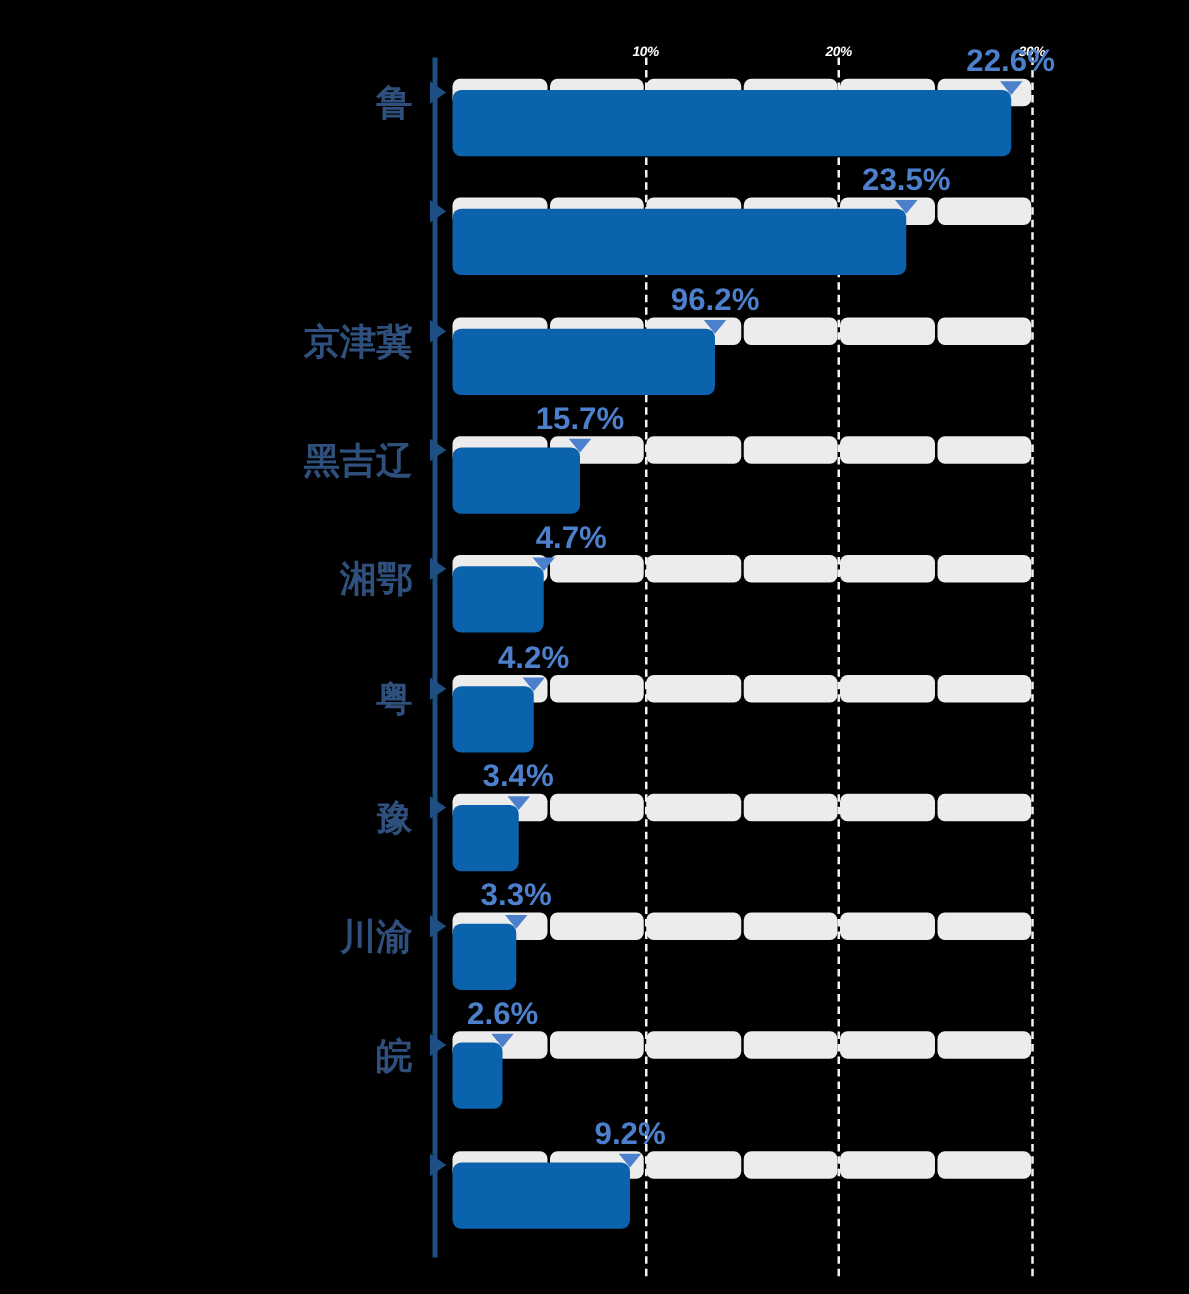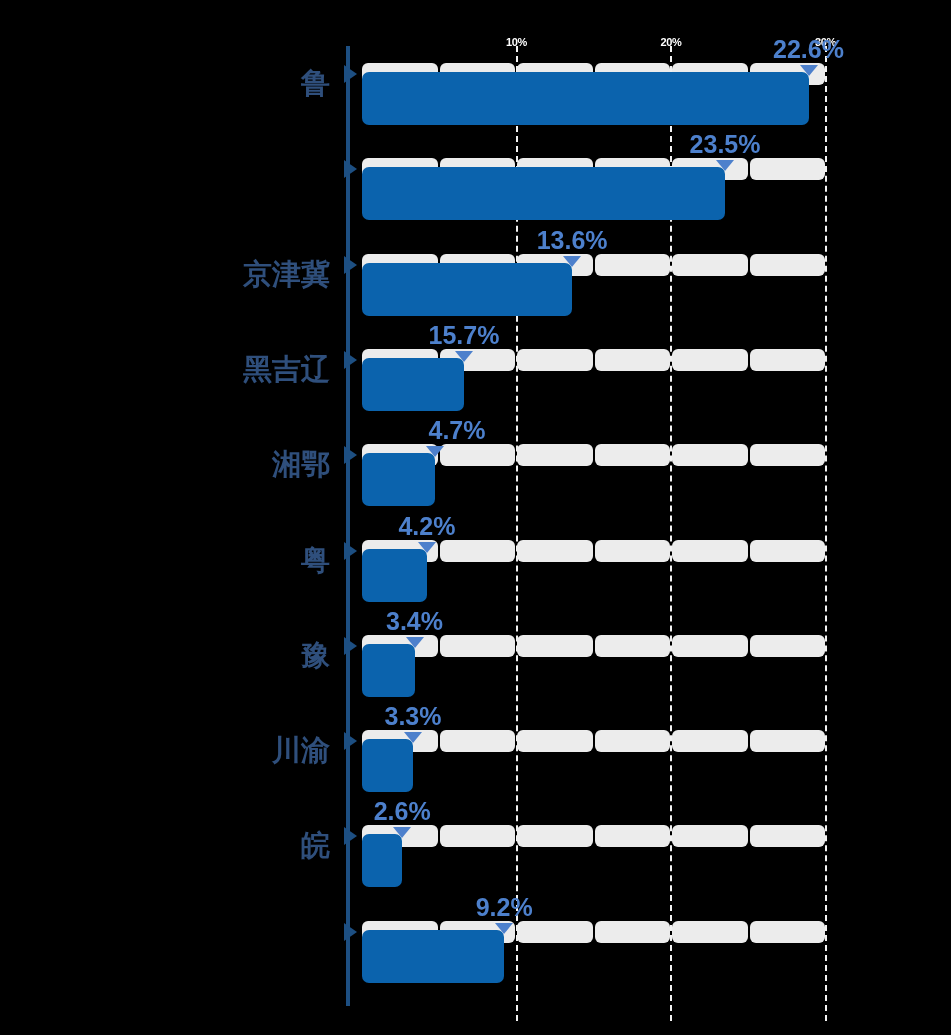--- a/index.html
+++ b/index.html
@@ -20,20 +20,21 @@
     height: 1035px;
     background: #000000;
   }
 
   
   .gridlines {
     position: absolute;
     left: 0; top: 0;
     width: 951px; height: 1035px;
     pointer-events: none;
+    font-style: italic;
   }
   .gridline {
     position: absolute;
     top: 46px;
     width: 0;
     height: 975px;
     border-left: 2px dashed #f2f2f2;
   }
   .gridline-label {
     position: absolute;
@@ -170,21 +171,21 @@
         <div class="track">
           <div class="track-seg" style="width: 75.5833px;"></div>
           <div class="track-seg" style="width: 75.5833px;"></div>
           <div class="track-seg" style="width: 75.5833px;"></div>
           <div class="track-seg" style="width: 75.5833px;"></div>
           <div class="track-seg" style="width: 75.5833px;"></div>
           <div class="track-seg" style="width: 75.5833px; margin-right: 0px;"></div>
         </div>
         <div class="bar" style="width: 210.12px;"></div>
         <div class="value-pointer" style="left: 572.12px; top: 2px;"></div>
-        <div class="value-label" style="left: 572.12px; top: -26px;">13.6%</div>
+        <div class="value-label" style="left: 572.12px; top: -26px;">96.2%</div>
       </div>
       <div class="row" style="top: 348.9px; height: 70px;">
         <div class="cat-label" style="top: 6px;">黑吉辽</div>
         <div class="track">
           <div class="track-seg" style="width: 75.5833px;"></div>
           <div class="track-seg" style="width: 75.5833px;"></div>
           <div class="track-seg" style="width: 75.5833px;"></div>
           <div class="track-seg" style="width: 75.5833px;"></div>
           <div class="track-seg" style="width: 75.5833px;"></div>
           <div class="track-seg" style="width: 75.5833px; margin-right: 0px;"></div>

